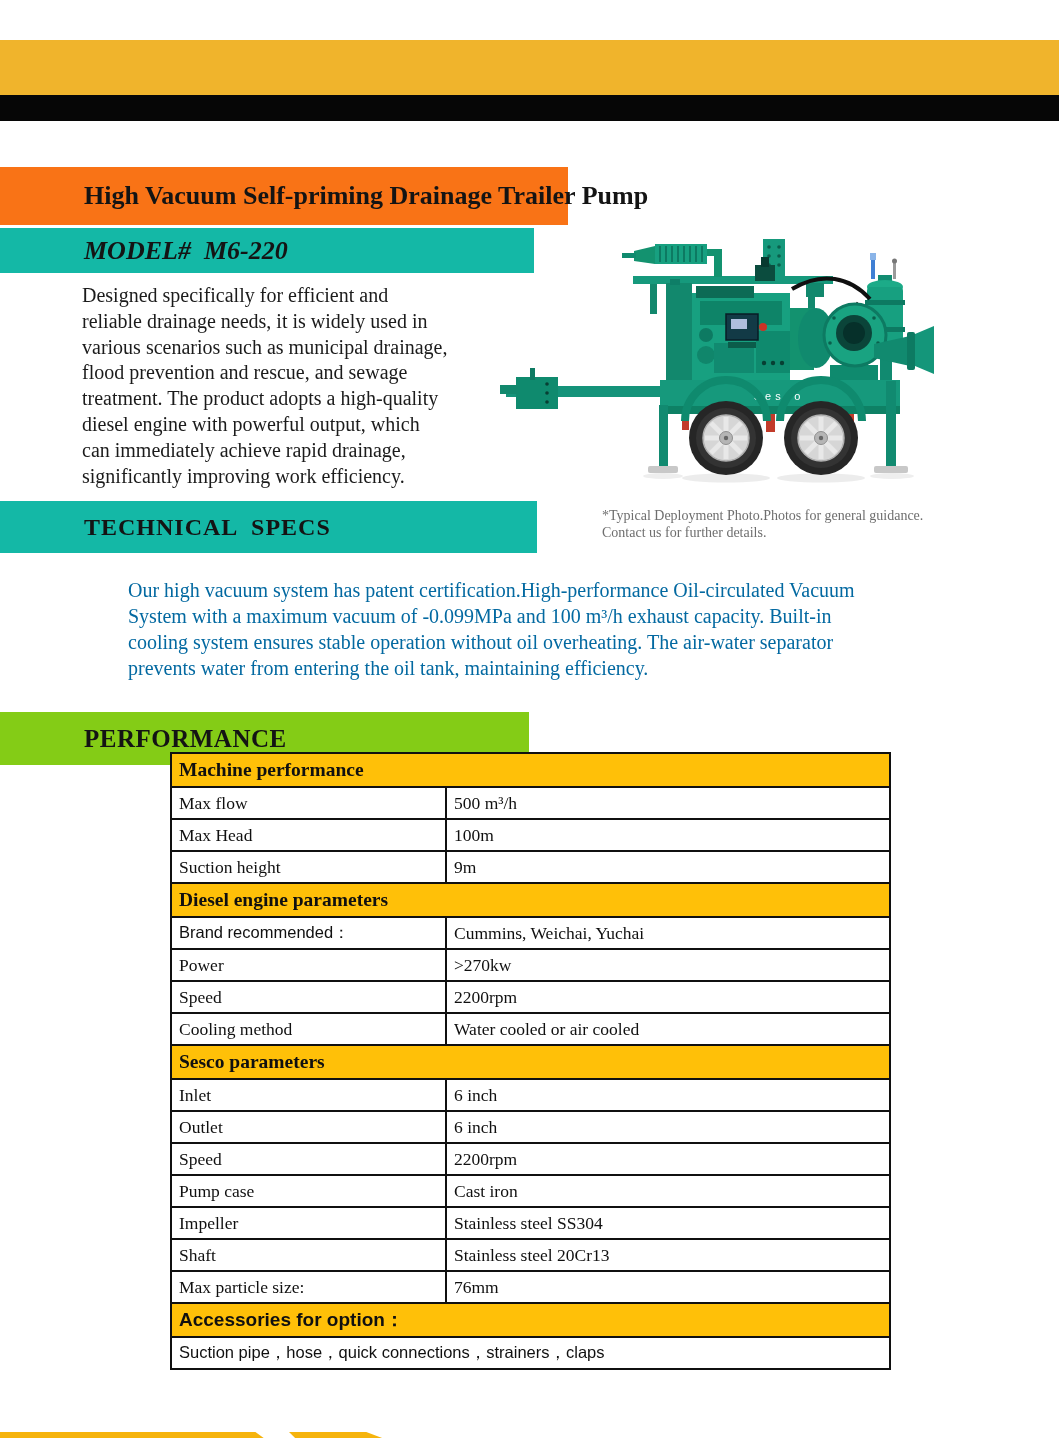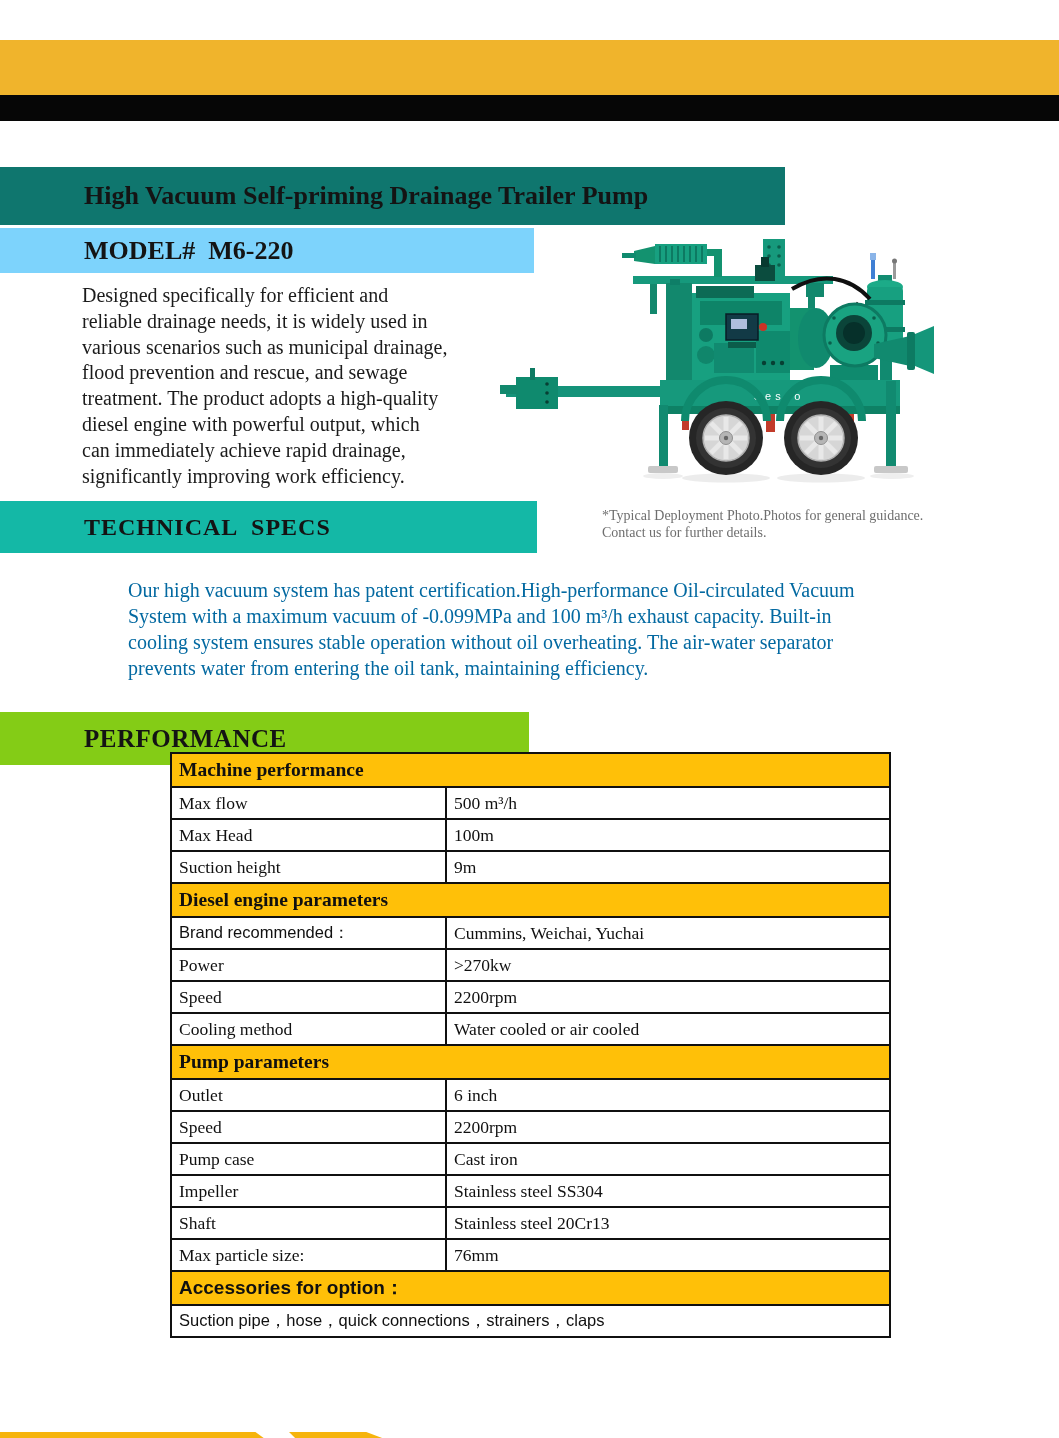--- a/index.html
+++ b/index.html
@@ -18,23 +18,23 @@
   }
   .logo .reg { font-size:12px; position:relative; top:-11px; left:2px; letter-spacing:0; }
   .company {
     left:213px; top:11px; font-weight:bold; font-size:28px; color:#131313;
     white-space:pre; letter-spacing:-0.3px;
   }
   .blackbar { left:0; top:55px; width:1059px; height:26px; background:#060606; }
 
   
   .banner { display:block; }
-  .banner-title { left:0; top:127px; width:785px; height:58px; background:#0f766e; }
+  .banner-title { left:0; top:127px; width:568px; height:58px; background:#f97316; }
   .banner-title span { display:block; margin-left:84px; line-height:58px; font-size:26px; font-weight:bold; white-space:pre; }
-  .banner-model { left:0; top:188px; width:534px; height:45px; background:#7dd3fc; }
+  .banner-model { left:0; top:188px; width:534px; height:45px; background:#14b8a6;font-style:italic; }
   .banner-model span { display:block; margin-left:84px; line-height:45px; font-size:26px; font-weight:bold; white-space:pre; }
   .banner-specs { left:0; top:461px; width:537px; height:52px; background:#14b8a6; }
   .banner-specs span { display:block; margin-left:84px; line-height:52px; font-size:24px; font-weight:bold; letter-spacing:1px; white-space:pre; }
   .banner-perf { left:0; top:672px; width:529px; height:53px; background:#84cc16; }
   .banner-perf span { display:block; margin-left:84px; line-height:53px; font-size:25px; font-weight:bold; letter-spacing:0.5px; }
 
   
   .description {
     left:82px; top:243px; width:440px; font-size:20px; line-height:25.8px;
     white-space:pre-line; color:#1b1b1b;
@@ -334,21 +334,25 @@
         </tr>
         <tr>
           <td>Speed</td>
           <td>2200rpm</td>
         </tr>
         <tr>
           <td>Cooling method</td>
           <td>Water cooled or air cooled</td>
         </tr>
         <tr class="sec">
-          <td colspan="2">Pump parameters</td>
+          <td colspan="2">Sesco parameters</td>
+        </tr>
+        <tr>
+          <td>Inlet</td>
+          <td>6 inch</td>
         </tr>
         <tr>
           <td>Outlet</td>
           <td>6 inch</td>
         </tr>
         <tr>
           <td>Speed</td>
           <td>2200rpm</td>
         </tr>
         <tr>

